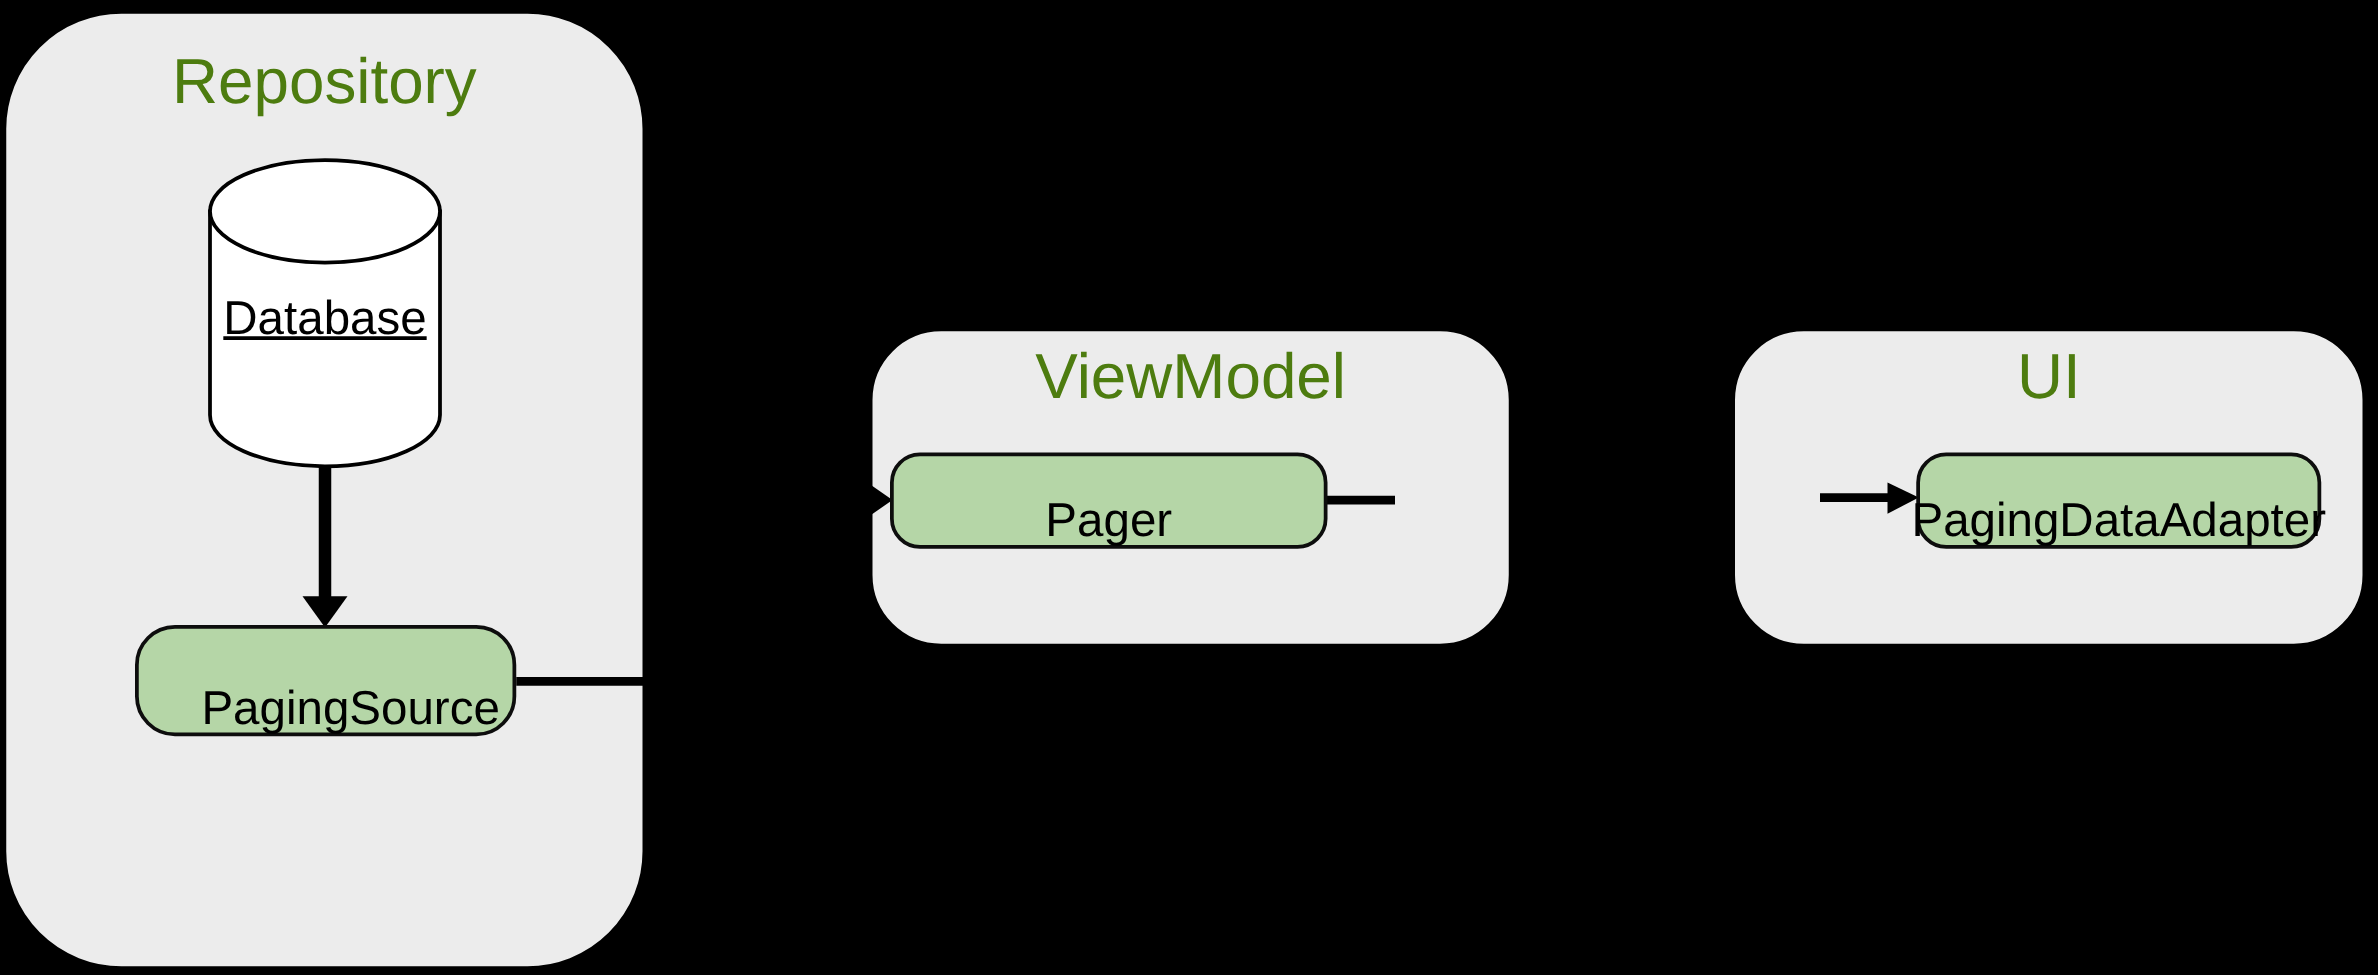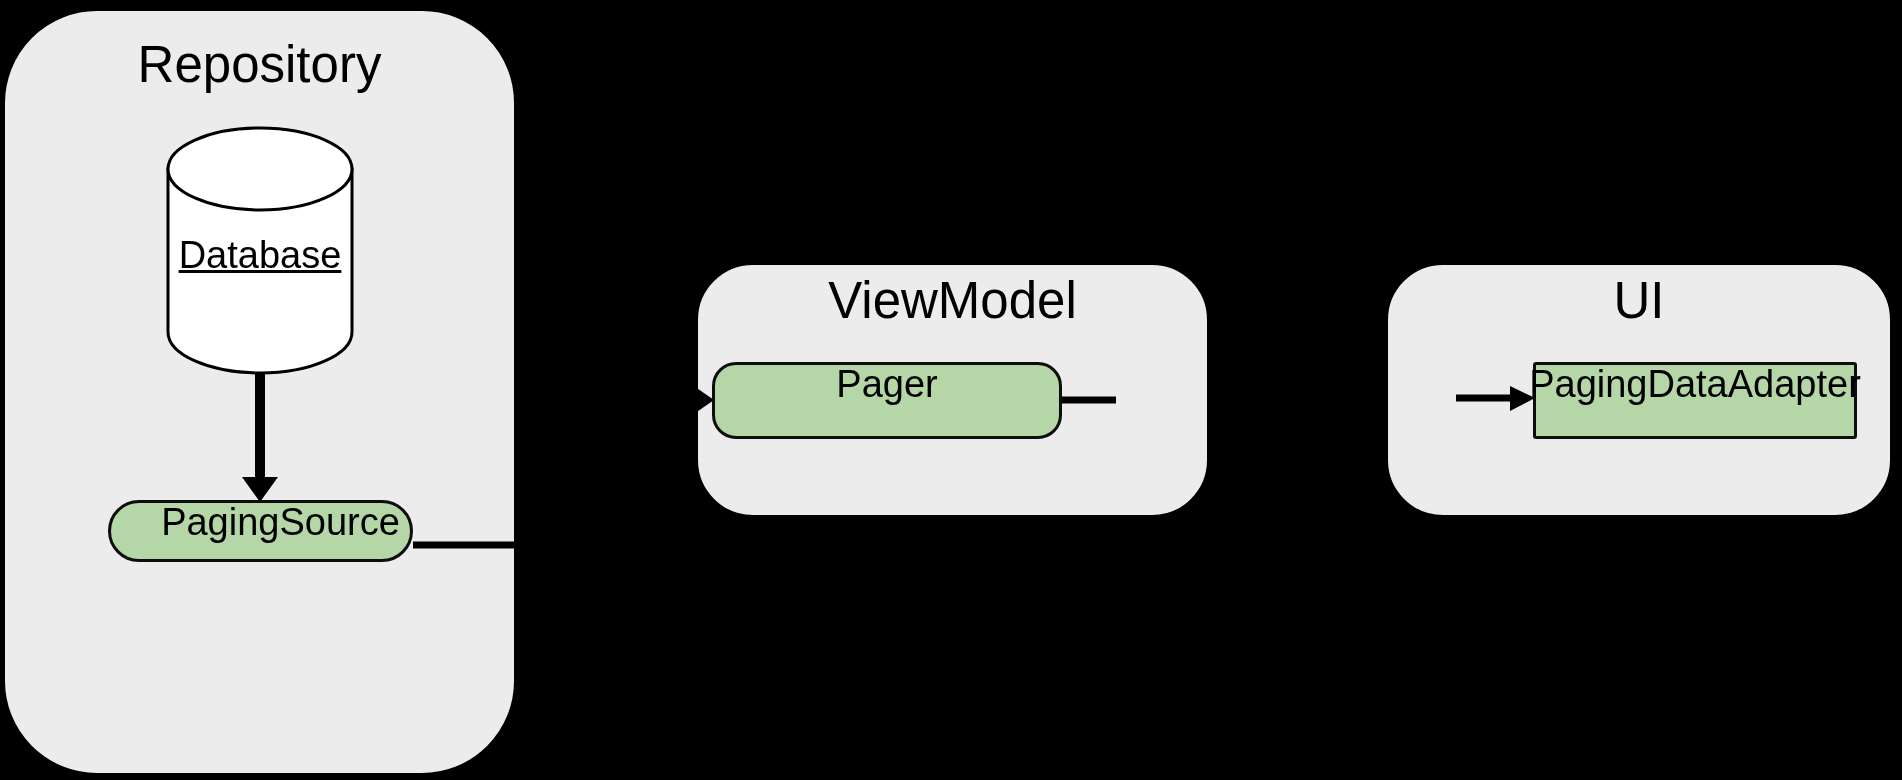--- a/index.html
+++ b/index.html
@@ -20,51 +20,51 @@
     z-index: 1;
   }
   .panel-repository { left: 2px;    top: 8px;   width: 515px; height: 768px; border-radius: 95px; }
   .panel-viewmodel  { left: 695px;  top: 262px; width: 515px; height: 256px; border-radius: 58px; }
   .panel-ui         { left: 1385px; top: 262px; width: 508px; height: 256px; border-radius: 58px; }
 
   .panel-title {
     text-align: center;
     font-size: 51px;
     line-height: 51px;
-    color: #000000;
+    color: #4d7c0f;
     white-space: nowrap;
   }
   .panel-repository .panel-title { padding-top: 28px; }
   .panel-viewmodel  .panel-title { padding-top: 10px; }
   .panel-ui         .panel-title { padding-top: 10px; }
 
   .wires {
     position: absolute;
     left: 0; top: 0;
     width: 1902px; height: 780px;
     z-index: 2;
   }
 
   .node {
     position: absolute;
     display: flex;
-    align-items: flex-start;
+    align-items: flex-end;
     justify-content: center;
     background: #b5d6a7;
     border: 3px solid #0d0d0d;
     box-sizing: border-box;
     font-size: 38px;
     line-height: 1;
     white-space: nowrap;
     z-index: 3;
   }
-  .node-paging-source { left: 108px;  top: 500px; width: 305px; height: 62px; border-radius: 32px; padding-left: 40px; }
+  .node-paging-source { left: 108px;  top: 500px; width: 305px; height: 89px; border-radius: 32px; padding-left: 40px; }
   .node-pager         { left: 712px;  top: 362px; width: 350px; height: 77px; border-radius: 24px; }
   .node-flow          { left: 1113px; top: 362px; width: 346px; height: 77px; border-radius: 24px; }
-  .node-adapter       { left: 1533px; top: 362px; width: 324px; height: 77px; border-radius: 3px; }
+  .node-adapter       { left: 1533px; top: 362px; width: 324px; height: 77px; border-radius: 24px; }
 
   .database-label {
     position: absolute;
     left: 110px;
     top: 233px;
     width: 300px;
     text-align: center;
     font-size: 38px;
     line-height: 44px;
     z-index: 4;

